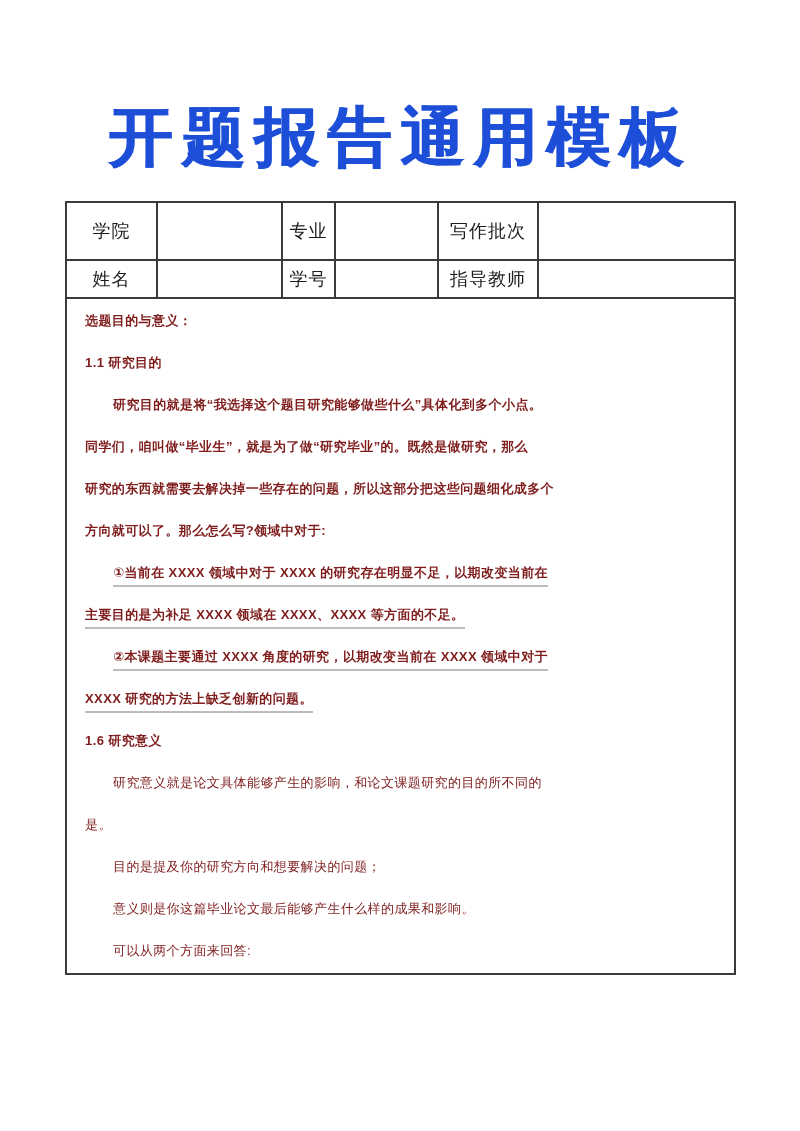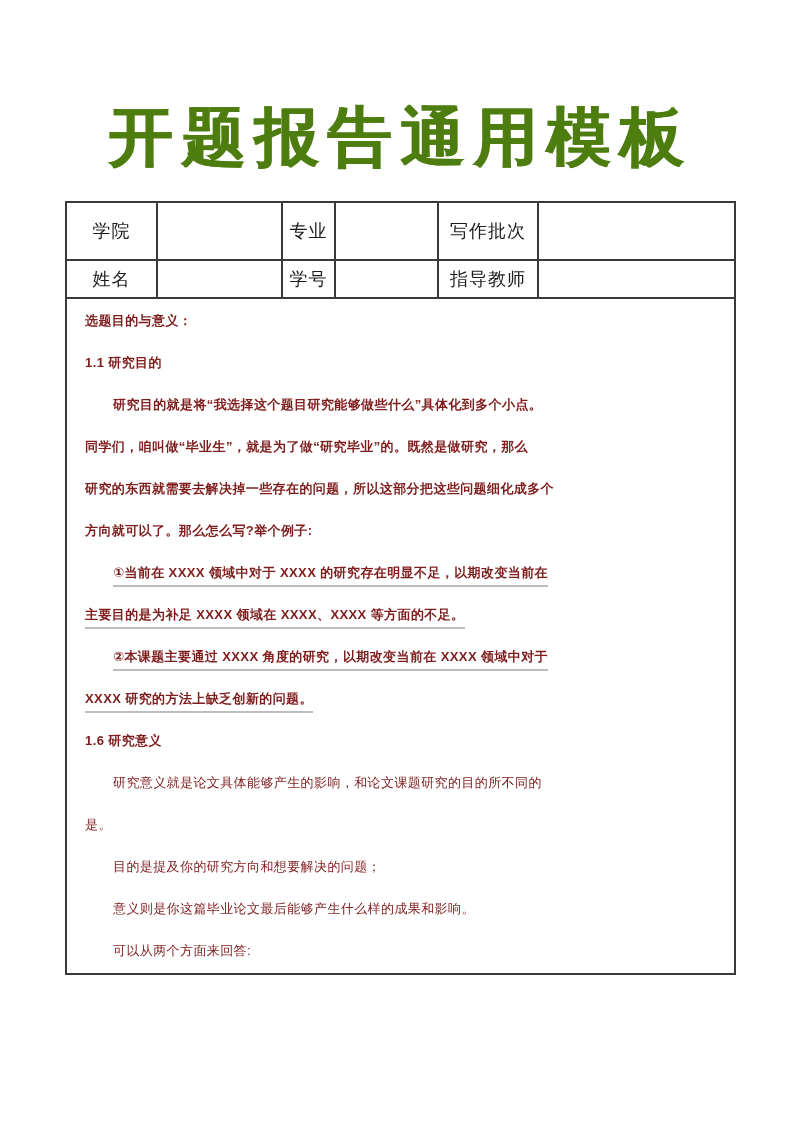--- a/index.html
+++ b/index.html
@@ -3,21 +3,21 @@
 <meta charset="utf-8">
 <style>
   html,body{margin:0;padding:0;}
   body{
     width:800px;height:1131px;background:#ffffff;position:relative;
     font-family:"Liberation Sans","DejaVu Sans",sans-serif;color:#161616;
   }
   .doc-title{
     position:absolute;top:104px;left:0;width:800px;text-align:center;
     font-size:64px;line-height:66px;font-weight:900;letter-spacing:9px;
-    color:#4d7c0f;text-shadow:1.5px 0 0 currentColor;white-space:nowrap;
+    color:#1d4ed8;text-shadow:1.5px 0 0 currentColor;white-space:nowrap;
   }
   table.form{
     position:absolute;left:65px;top:201px;width:669px;
     border-collapse:collapse;table-layout:fixed;
   }
   table.form td{
     border:2px solid #3a3a3a;padding:0;vertical-align:middle;
     font-size:18px;color:#1c1c1c;
   }
   td.lbl{text-align:center;font-weight:500;letter-spacing:1px;}
@@ -64,21 +64,21 @@
     <td class="val"></td>
   </tr>
   <tr>
     <td class="bigcell" colspan="7" style="height:674px">
 
       <div class="bline b">选题目的与意义：</div>
       <div class="bline b">1.1 研究目的</div>
       <div class="bline b ind">研究目的就是将“我选择这个题目研究能够做些什么”具体化到多个小点。</div>
       <div class="bline b">同学们，咱叫做“毕业生”，就是为了做“研究毕业”的。既然是做研究，那么</div>
       <div class="bline b">研究的东西就需要去解决掉一些存在的问题，所以这部分把这些问题细化成多个</div>
-      <div class="bline b">方向就可以了。那么怎么写?举个例子:</div>
+      <div class="bline b">方向就可以了。那么怎么写?领域中对于:</div>
       <div class="bline b ind ul"><span class="u">①当前在 XXXX 领域中对于 XXXX 的研究存在明显不足，以期改变当前在</span></div>
       <div class="bline b ul"><span class="u">主要目的是为补足 XXXX 领域在 XXXX、XXXX 等方面的不足。</span></div>
       <div class="bline b ind ul"><span class="u">②本课题主要通过 XXXX 角度的研究，以期改变当前在 XXXX 领域中对于</span></div>
       <div class="bline b ul"><span class="u">XXXX 研究的方法上缺乏创新的问题。</span></div>
       <div class="bline b">1.6 研究意义</div>
       <div class="bline ind">研究意义就是论文具体能够产生的影响，和论文课题研究的目的所不同的</div>
       <div class="bline">是。</div>
       <div class="bline ind">目的是提及你的研究方向和想要解决的问题；</div>
       <div class="bline ind">意义则是你这篇毕业论文最后能够产生什么样的成果和影响。</div>
       <div class="bline ind">可以从两个方面来回答:</div>

